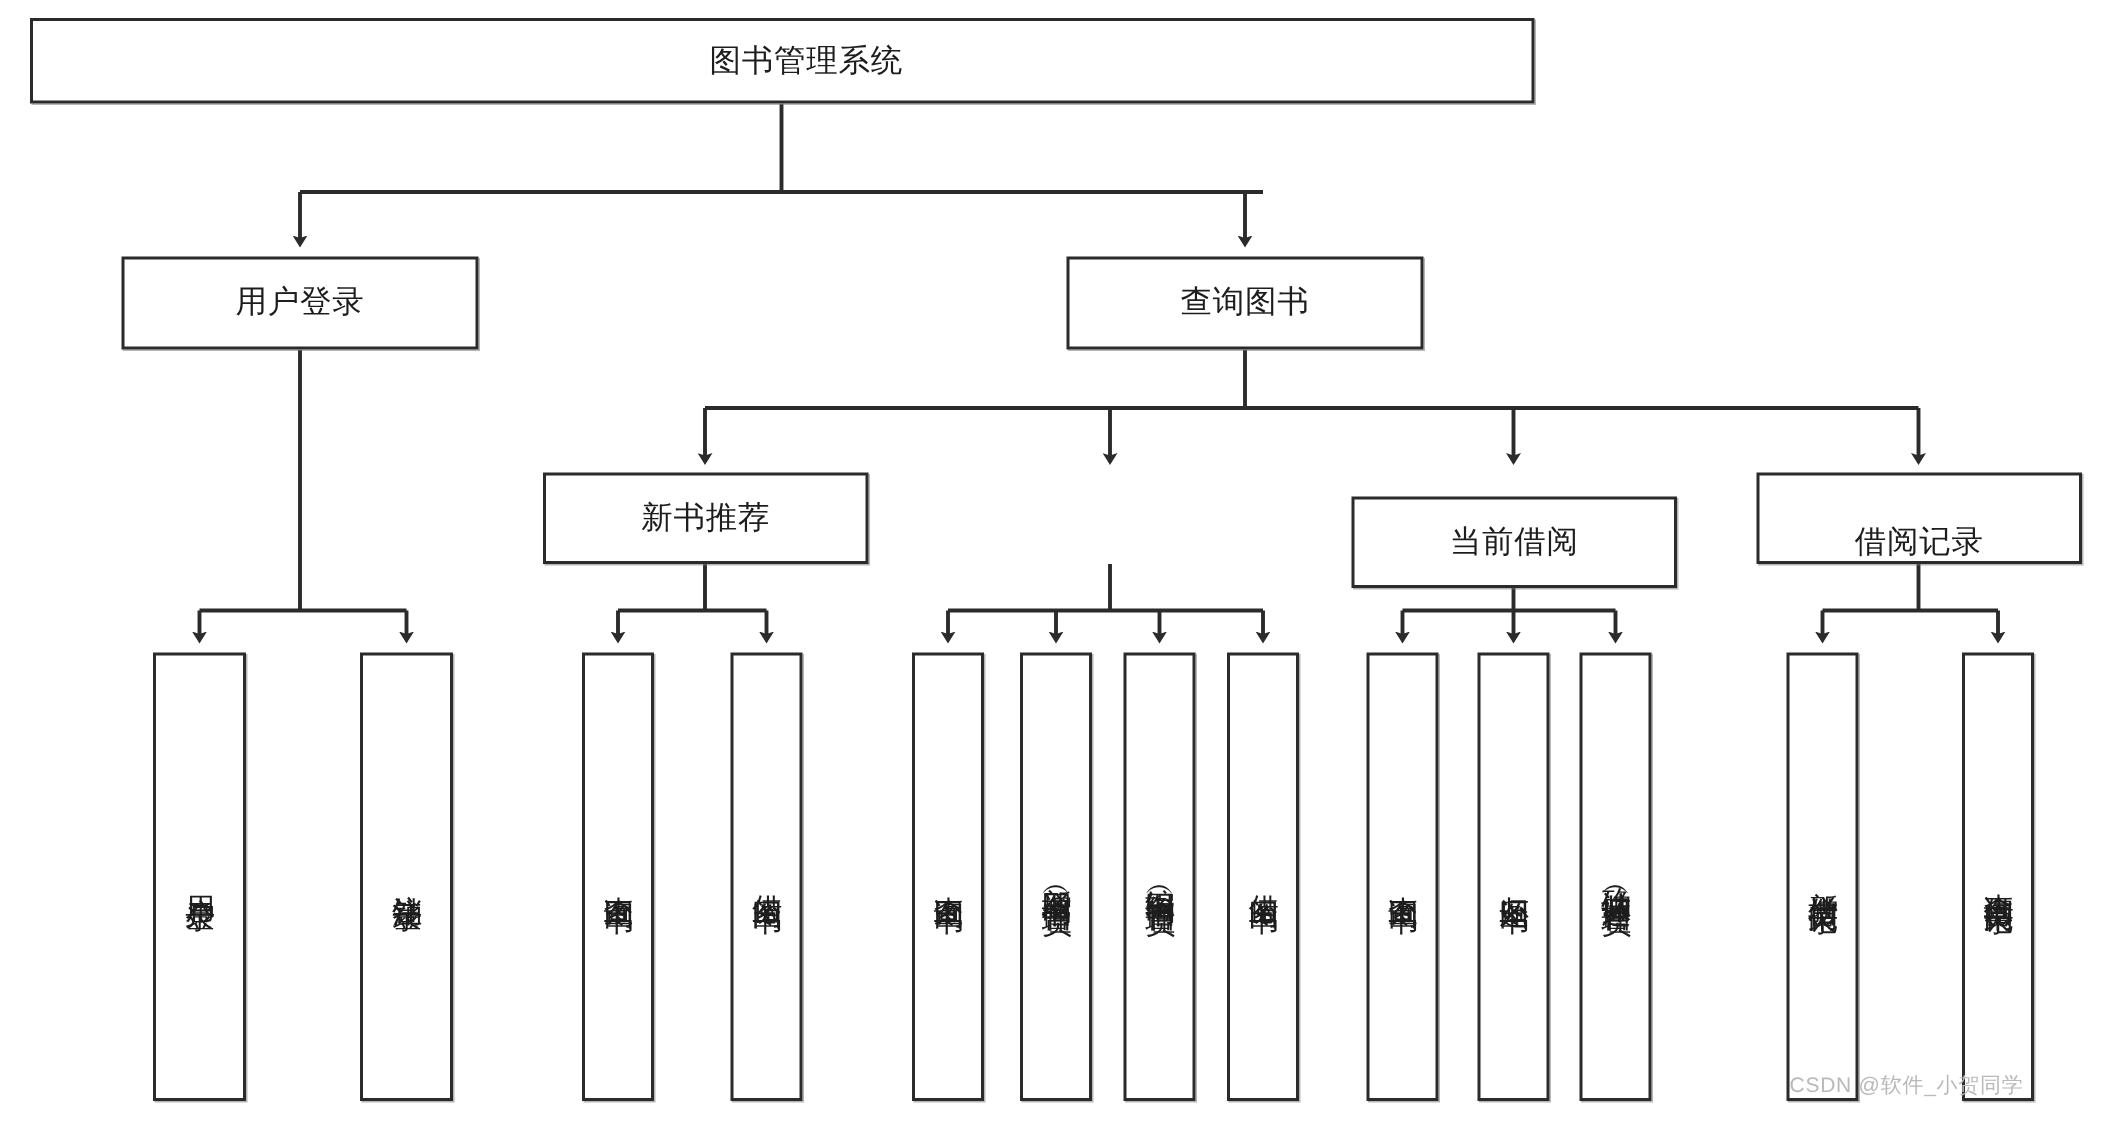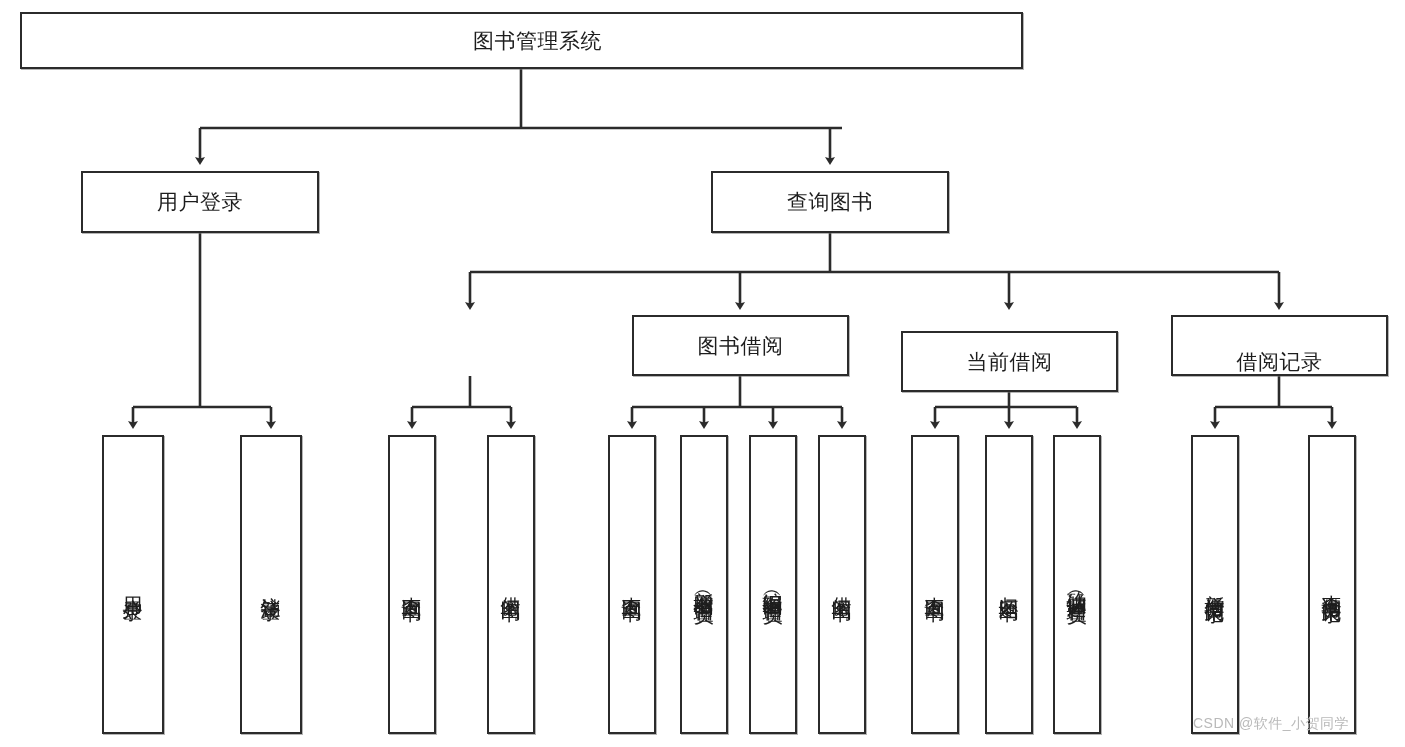--- a/index.html
+++ b/index.html
@@ -120,22 +120,22 @@
     <span class="label">图书管理系统</span>
   </div>
 
   <div class="node" style="left:81px; top:171px; width:238px; height:62px;">
     <span class="label">用户登录</span>
   </div>
   <div class="node" style="left:711px; top:171px; width:238px; height:62px;">
     <span class="label">查询图书</span>
   </div>
 
-  <div class="node" style="left:632px; top:315px; width:217px; height:61px;">
-    <span class="label">图书借阅</span>
+  <div class="node" style="left:362px; top:315px; width:217px; height:61px;">
+    <span class="label">新书推荐</span>
   </div>
   <div class="node" style="left:901px; top:315px; width:217px; height:61px;margin-top:16px;">
     <span class="label">当前借阅</span>
   </div>
   <div class="node" style="left:1171px; top:315px; width:217px; height:61px;align-items:flex-end;">
     <span class="label">借阅记录</span>
   </div>
 
   <div class="node vertical" style="left:102px; top:435px; width:62px; height:299px;">
     <span class="label">用户登录</span>

